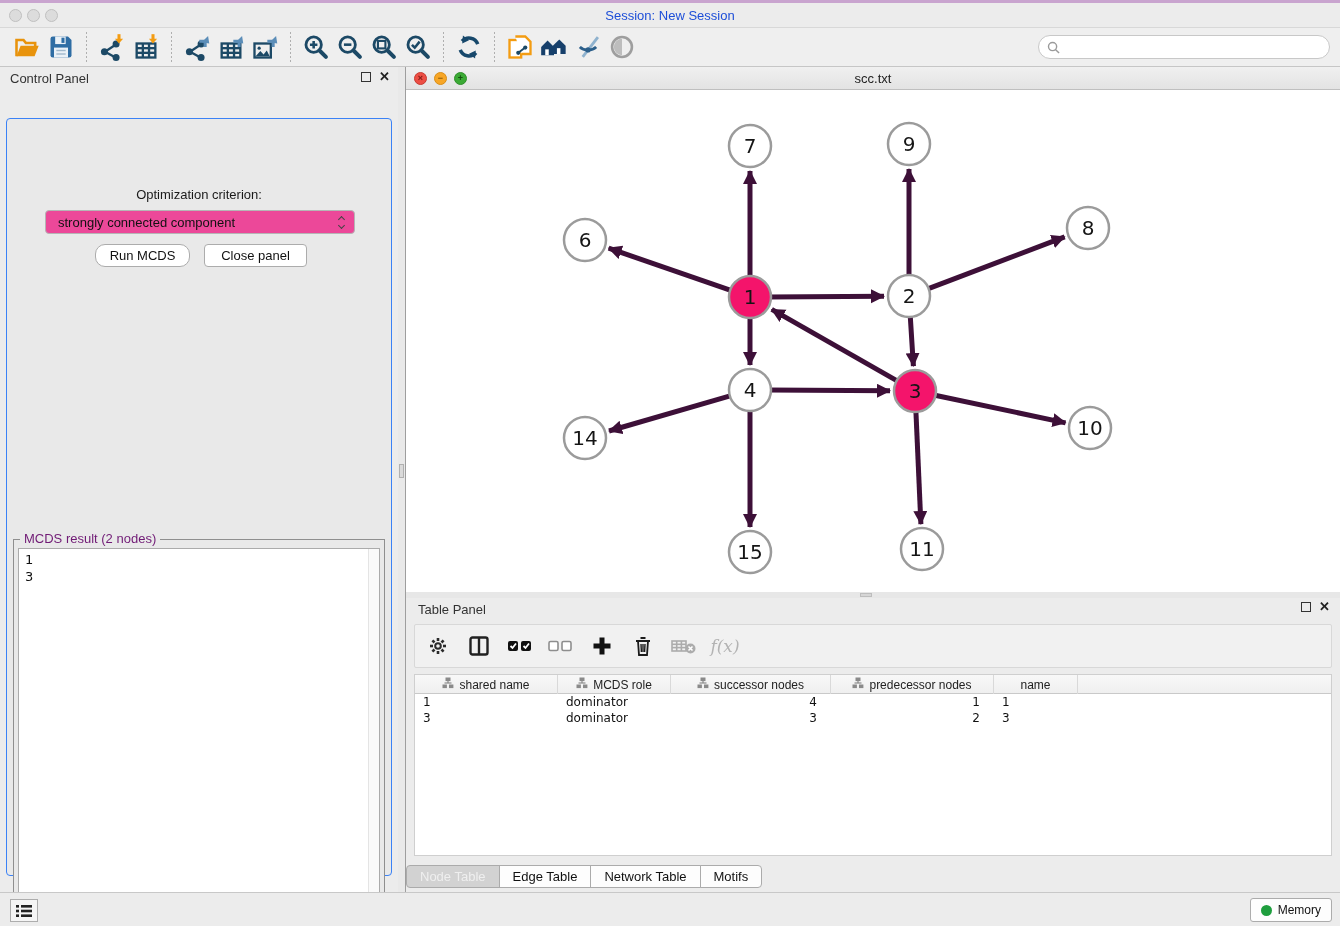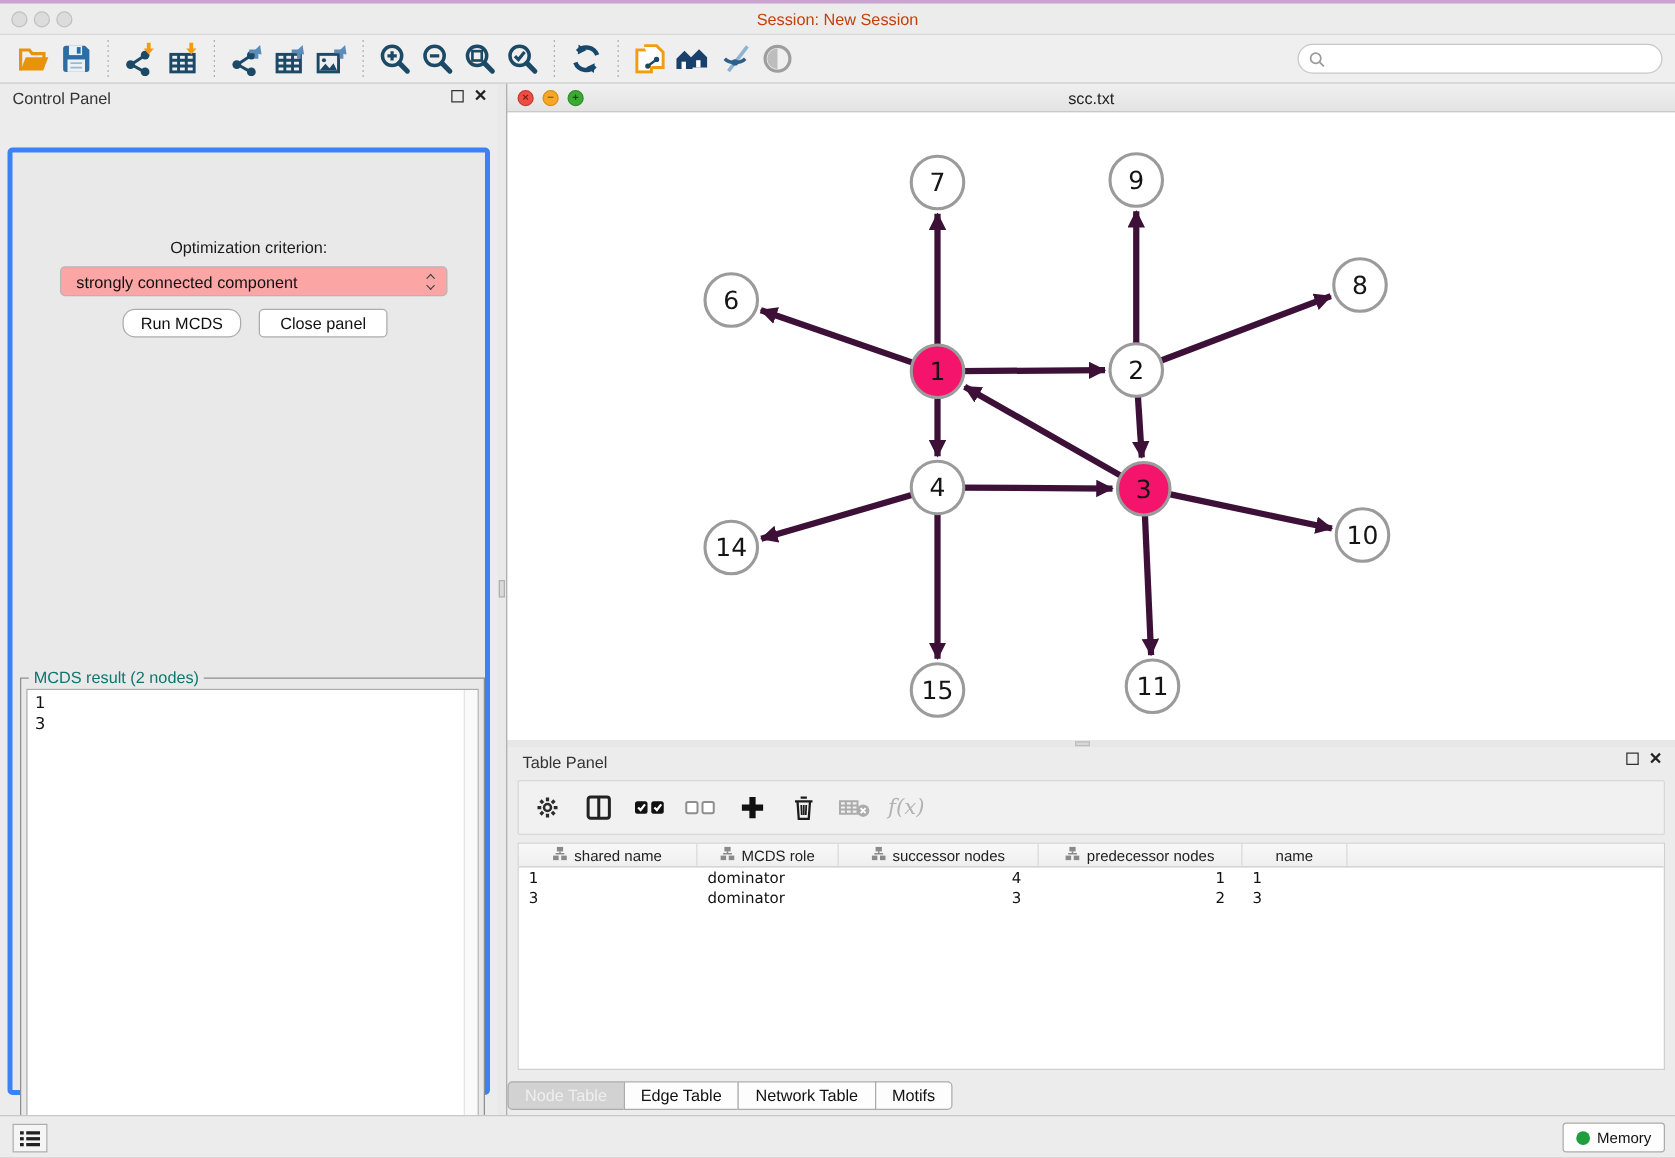--- a/index.html
+++ b/index.html
@@ -7,21 +7,21 @@
   #root { position:relative; width:1340px; height:926px; background:#ECECEC; overflow:hidden;
           font-family:"Liberation Sans", sans-serif; }
 
   
   .accent-strip { position:absolute; left:0; top:0; width:1340px; height:3px; background:#C9A4CF; }
   .titlebar { position:absolute; left:0; top:3px; width:1340px; height:25px; background:#ECECEC;
               border-bottom:1px solid #D8D8D8; }
   .traffic { position:absolute; top:6px; width:13px; height:13px; border-radius:50%;
              border:1px solid #C0C0C0; background:#DCDCDC; }
   .title-text { position:absolute; left:0; right:0; top:0; height:33px; line-height:25px;
-                text-align:center; font-size:13px; color:#c2410c; }
+                text-align:center; font-size:13px; color:#1d4ed8; }
 
   .toolbar { position:absolute; left:0; top:28px; width:1340px; height:39px; background:#EFEFEF;
              border-bottom:1px solid #C6C6C6; display:flex; align-items:center; padding:0 10px; }
   .tb-icon { width:34px; height:32px; display:flex; align-items:center; justify-content:center; cursor:pointer; }
   .tb-sep { width:1px; height:30px; margin:0 8px; background:repeating-linear-gradient(#AFAFAF 0 2px, transparent 2px 4px); }
   .searchbox { margin-left:auto; width:292px; height:24px; background:#FFF; border:1px solid #C8C8C8;
                border-radius:12px; display:flex; align-items:center; padding:0 8px; }
   .searchbox input { border:none; outline:none; flex:1; font-size:12px; background:transparent; margin-left:4px; }
 
   
@@ -32,35 +32,35 @@
   .close-btn { font-size:13px; font-weight:bold; color:#222; cursor:pointer; line-height:10px; }
 
   .tabs-row { position:absolute; left:0; right:0; top:96px; display:flex; justify-content:center; }
   .tab { border:1px solid #ABABAB; background:#FDFDFD; color:#111; font-size:13px; padding:3px 13px;
          margin-left:-1px; cursor:pointer; white-space:nowrap; }
   .tab:first-child { border-radius:4px 0 0 4px; margin-left:0; }
   .tab:last-child { border-radius:0 4px 4px 0; }
   .tab.active { background:#D2D2D2; color:#EFEFEF; }
 
   .ctrl-content { position:absolute; left:6px; top:51px; width:386px; height:758px; background:#E9E9E9;
-                  border:4px solid #3b82f6; border-radius:4px; }
+                  border:1px solid #3b82f6; border-radius:4px; }
   .opt-label { position:absolute; left:0; right:0; top:68px; text-align:center; font-size:13px; color:#1A1A1A; }
-  .dropdown { position:absolute; left:38px; top:91px; width:310px; height:24px; background:#fca5a5;
+  .dropdown { position:absolute; left:38px; top:91px; width:310px; height:24px; background:#ec4899;
               border:1px solid #B5B5B5; border-radius:4px; font-size:13px; color:#111;
               display:flex; align-items:center; padding:0 6px 0 12px; cursor:pointer; }
   .dropdown .dd-text { flex:1; }
   .stepper { width:14px; height:18px; display:flex; flex-direction:column; align-items:center; justify-content:center; gap:1px; }
   .stepper i { border:solid #444; border-width:0 1.6px 1.6px 0; padding:2px; display:inline-block; }
   .stepper .up { transform:rotate(-135deg); } .stepper .dn { transform:rotate(45deg); }
   .btn { position:absolute; height:23px; background:#FFF; border:1px solid #ACACAC; border-radius:4px;
          font-size:13px; color:#111; cursor:pointer; font-family:"Liberation Sans",sans-serif; }
 
   .result-box { position:absolute; left:6px; top:420px; width:372px; height:378px;
                 border:1px solid #8F8F8F; background:#E9E9E9; }
-  .result-legend { position:absolute; top:-9px; left:6px; background:#E9E9E9; padding:0 4px; font-size:13px; color:#0f766e; }
+  .result-legend { position:absolute; top:-9px; left:6px; background:#E9E9E9; padding:0 4px; font-size:13px; color:#701a75; }
   .result-area { position:absolute; left:4px; top:8px; right:4px; bottom:4px; background:#FFF;
                  border:1px solid #ABABAB; font-family:"DejaVu Sans",sans-serif; font-size:13px; color:#111;
                  padding:2px 6px; overflow:hidden; }
   .result-scroll { position:absolute; right:0; top:0; bottom:0; width:11px; background:#FAFAFA; border-left:1px solid #E4E4E4; }
 
   
   .v-divider { position:absolute; left:398px; top:67px; width:8px; height:825px; background:#E9E9E9;
                border-right:1px solid #9E9E9E; }
   .v-handle { position:absolute; left:1px; top:397px; width:5px; height:14px; background:#DADADA;
               border:1px solid #B0B0B0; cursor:col-resize; }

